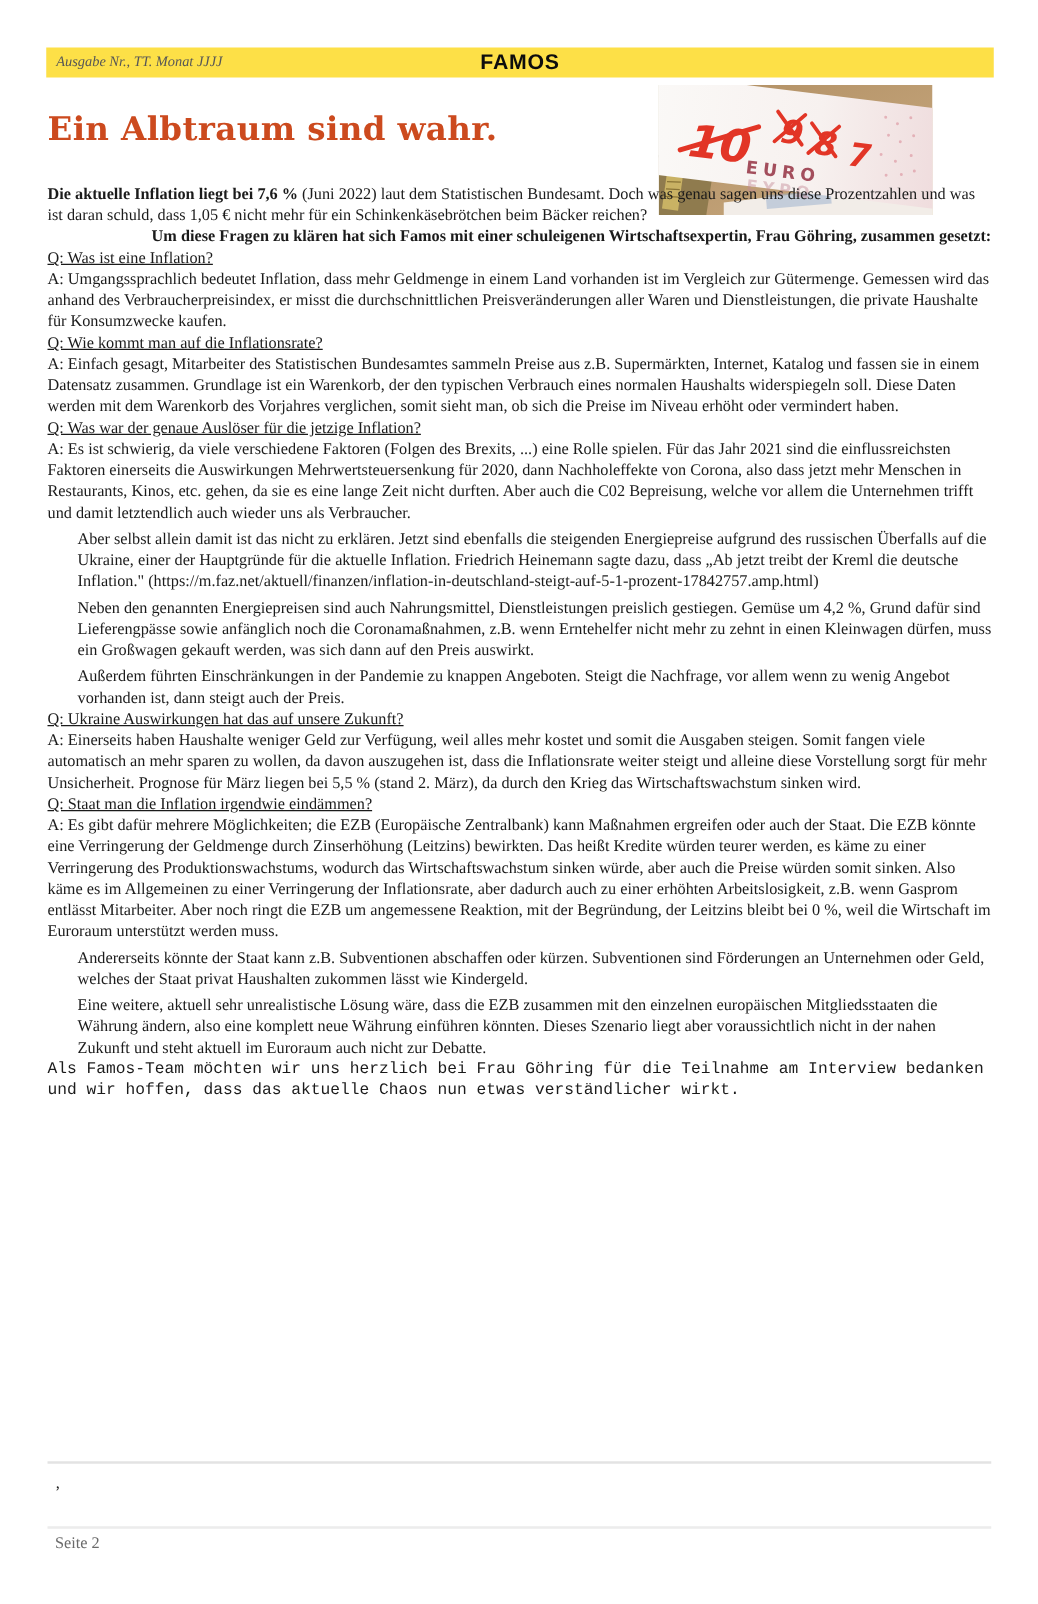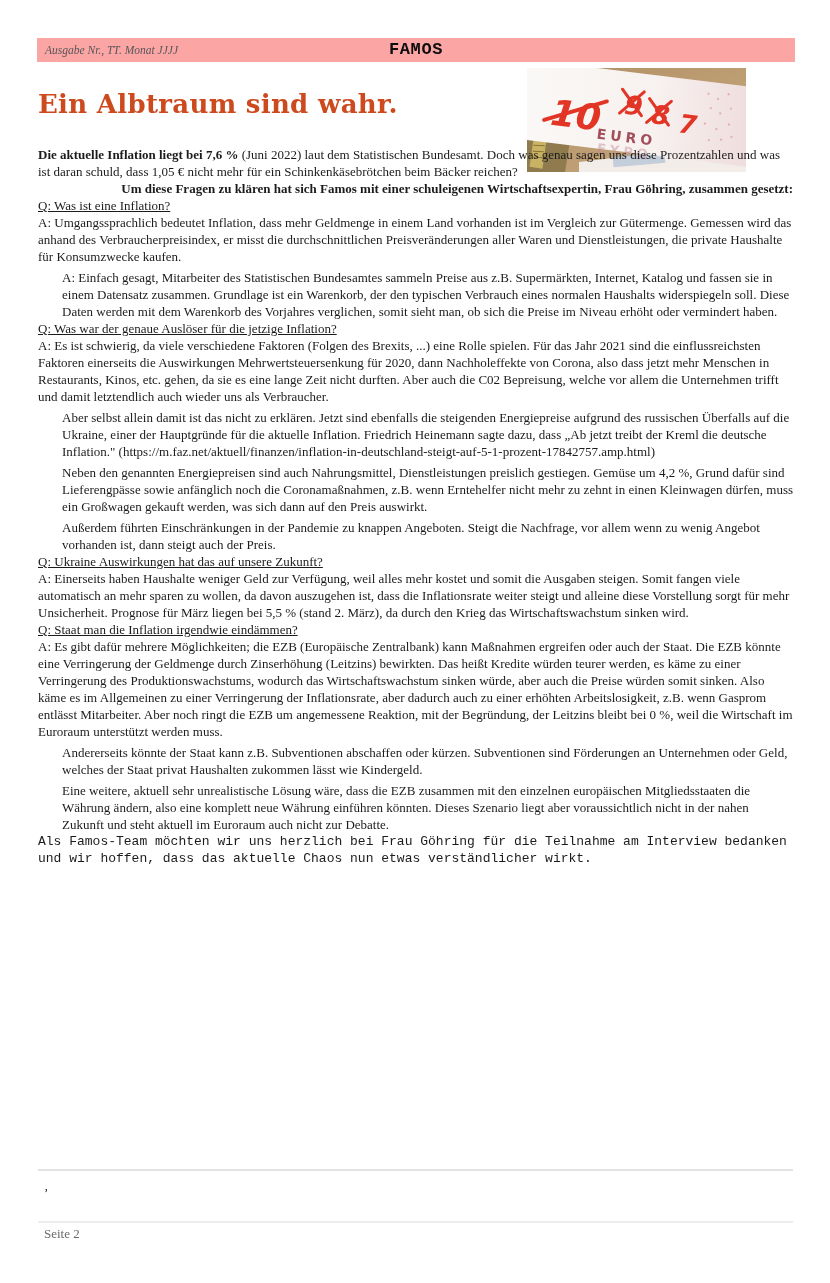--- a/index.html
+++ b/index.html
@@ -5,30 +5,30 @@
   html, body { margin:0; padding:0; background:#ffffff; }
   body {
     width:830px; height:1283px; position:relative; overflow:hidden;
     font-family:"Liberation Serif", serif; color:#1b1b1b;
   }
   .page { position:absolute; inset:0; }
 
   
   .header-strip {
     position:absolute; left:37px; top:38px; width:758px; height:24px;
-    background:#fca5a5;
+    background:#fde047;
   }
   .issue-label {
     position:absolute; left:8px; top:0; line-height:24px;
     font-style:italic; font-size:11.5px; color:#575757; white-space:nowrap;
   }
   .masthead {
     position:absolute; left:0; right:0; top:0; text-align:center;
     line-height:24px; font-weight:bold; font-size:17px; letter-spacing:.6px;
-    font-family:Liberation Mono, monospace; color:#0d0d0d;
+    font-family:Liberation Sans, sans-serif; color:#0d0d0d;
   }
 
   
   .article-title {
     position:absolute; left:38px; top:72px;
     font-family:"DejaVu Serif", serif; font-weight:bold;
     font-size:26px; letter-spacing:.3px; color:#cc4a1e; white-space:nowrap;
   }
 
   
@@ -132,20 +132,21 @@
     </svg>
   </div>
 
   <div class="body-flow">
     <p><span class="bold">Die aktuelle Inflation liegt bei 7,6 %</span><span> (Juni 2022) laut dem Statistischen Bundesamt. Doch was genau sagen uns diese Prozentzahlen und was ist daran schuld, dass 1,05 € nicht mehr für ein Schinkenkäsebrötchen beim Bäcker reichen?</span></p>
     <p class="lead">Um diese Fragen zu klären hat sich Famos mit einer schuleigenen Wirtschaftsexpertin, Frau Göhring, zusammen gesetzt:</p>
 
     <p class="question">Q: Was ist eine Inflation?</p>
     <p class="answer">A: Umgangssprachlich bedeutet Inflation, dass mehr Geldmenge in einem Land vorhanden ist im Vergleich zur Gütermenge. Gemessen wird das anhand des Verbraucherpreisindex, er misst die durchschnittlichen Preisveränderungen aller Waren und Dienstleistungen, die private Haushalte für Konsumzwecke kaufen.</p>
 
+    <p class="question">Q: Wie kommt man auf die Inflationsrate?</p>
     <p class="answer">A: Einfach gesagt, Mitarbeiter des Statistischen Bundesamtes sammeln Preise aus z.B. Supermärkten, Internet, Katalog und fassen sie in einem Datensatz zusammen. Grundlage ist ein Warenkorb, der den typischen Verbrauch eines normalen Haushalts widerspiegeln soll. Diese Daten werden mit dem Warenkorb des Vorjahres verglichen, somit sieht man, ob sich die Preise im Niveau erhöht oder vermindert haben.</p>
 
     <p class="question">Q: Was war der genaue Auslöser für die jetzige Inflation?</p>
     <p class="answer">A: Es ist schwierig, da viele verschiedene Faktoren (Folgen des Brexits, ...) eine Rolle spielen. Für das Jahr 2021 sind die einflussreichsten Faktoren einerseits die Auswirkungen Mehrwertsteuersenkung für 2020, dann Nachholeffekte von Corona, also dass jetzt mehr Menschen in Restaurants, Kinos, etc. gehen, da sie es eine lange Zeit nicht durften. Aber auch die C02 Bepreisung, welche vor allem die Unternehmen trifft und damit letztendlich auch wieder uns als Verbraucher.</p>
     <p class="answer">Aber selbst allein damit ist das nicht zu erklären. Jetzt sind ebenfalls die steigenden Energiepreise aufgrund des russischen Überfalls auf die Ukraine, einer der Hauptgründe für die aktuelle Inflation. Friedrich Heinemann sagte dazu, dass  „Ab jetzt treibt der Kreml die deutsche Inflation." (https://m.faz.net/aktuell/finanzen/inflation-in-deutschland-steigt-auf-5-1-prozent-17842757.amp.html)</p>
     <p class="answer">Neben den genannten Energiepreisen sind auch Nahrungsmittel, Dienstleistungen preislich gestiegen. Gemüse um 4,2 %, Grund dafür sind Lieferengpässe sowie anfänglich noch die Coronamaßnahmen, z.B.  wenn Erntehelfer nicht mehr zu zehnt in einen Kleinwagen dürfen, muss ein Großwagen gekauft werden, was sich dann auf den Preis auswirkt.</p>
     <p class="answer">Außerdem führten Einschränkungen in der Pandemie zu knappen Angeboten. Steigt die Nachfrage, vor allem wenn zu wenig Angebot vorhanden ist, dann steigt auch der Preis.</p>
 
     <p class="question">Q: Ukraine Auswirkungen hat das auf unsere Zukunft?</p>
     <p class="answer">A: Einerseits haben Haushalte weniger Geld zur Verfügung, weil alles mehr kostet und somit die Ausgaben steigen. Somit fangen viele automatisch an mehr sparen zu wollen, da davon auszugehen ist, dass die Inflationsrate weiter steigt und alleine diese Vorstellung sorgt für mehr Unsicherheit.  Prognose für März liegen bei 5,5 % (stand 2. März), da durch den Krieg das Wirtschaftswachstum sinken wird.</p>

